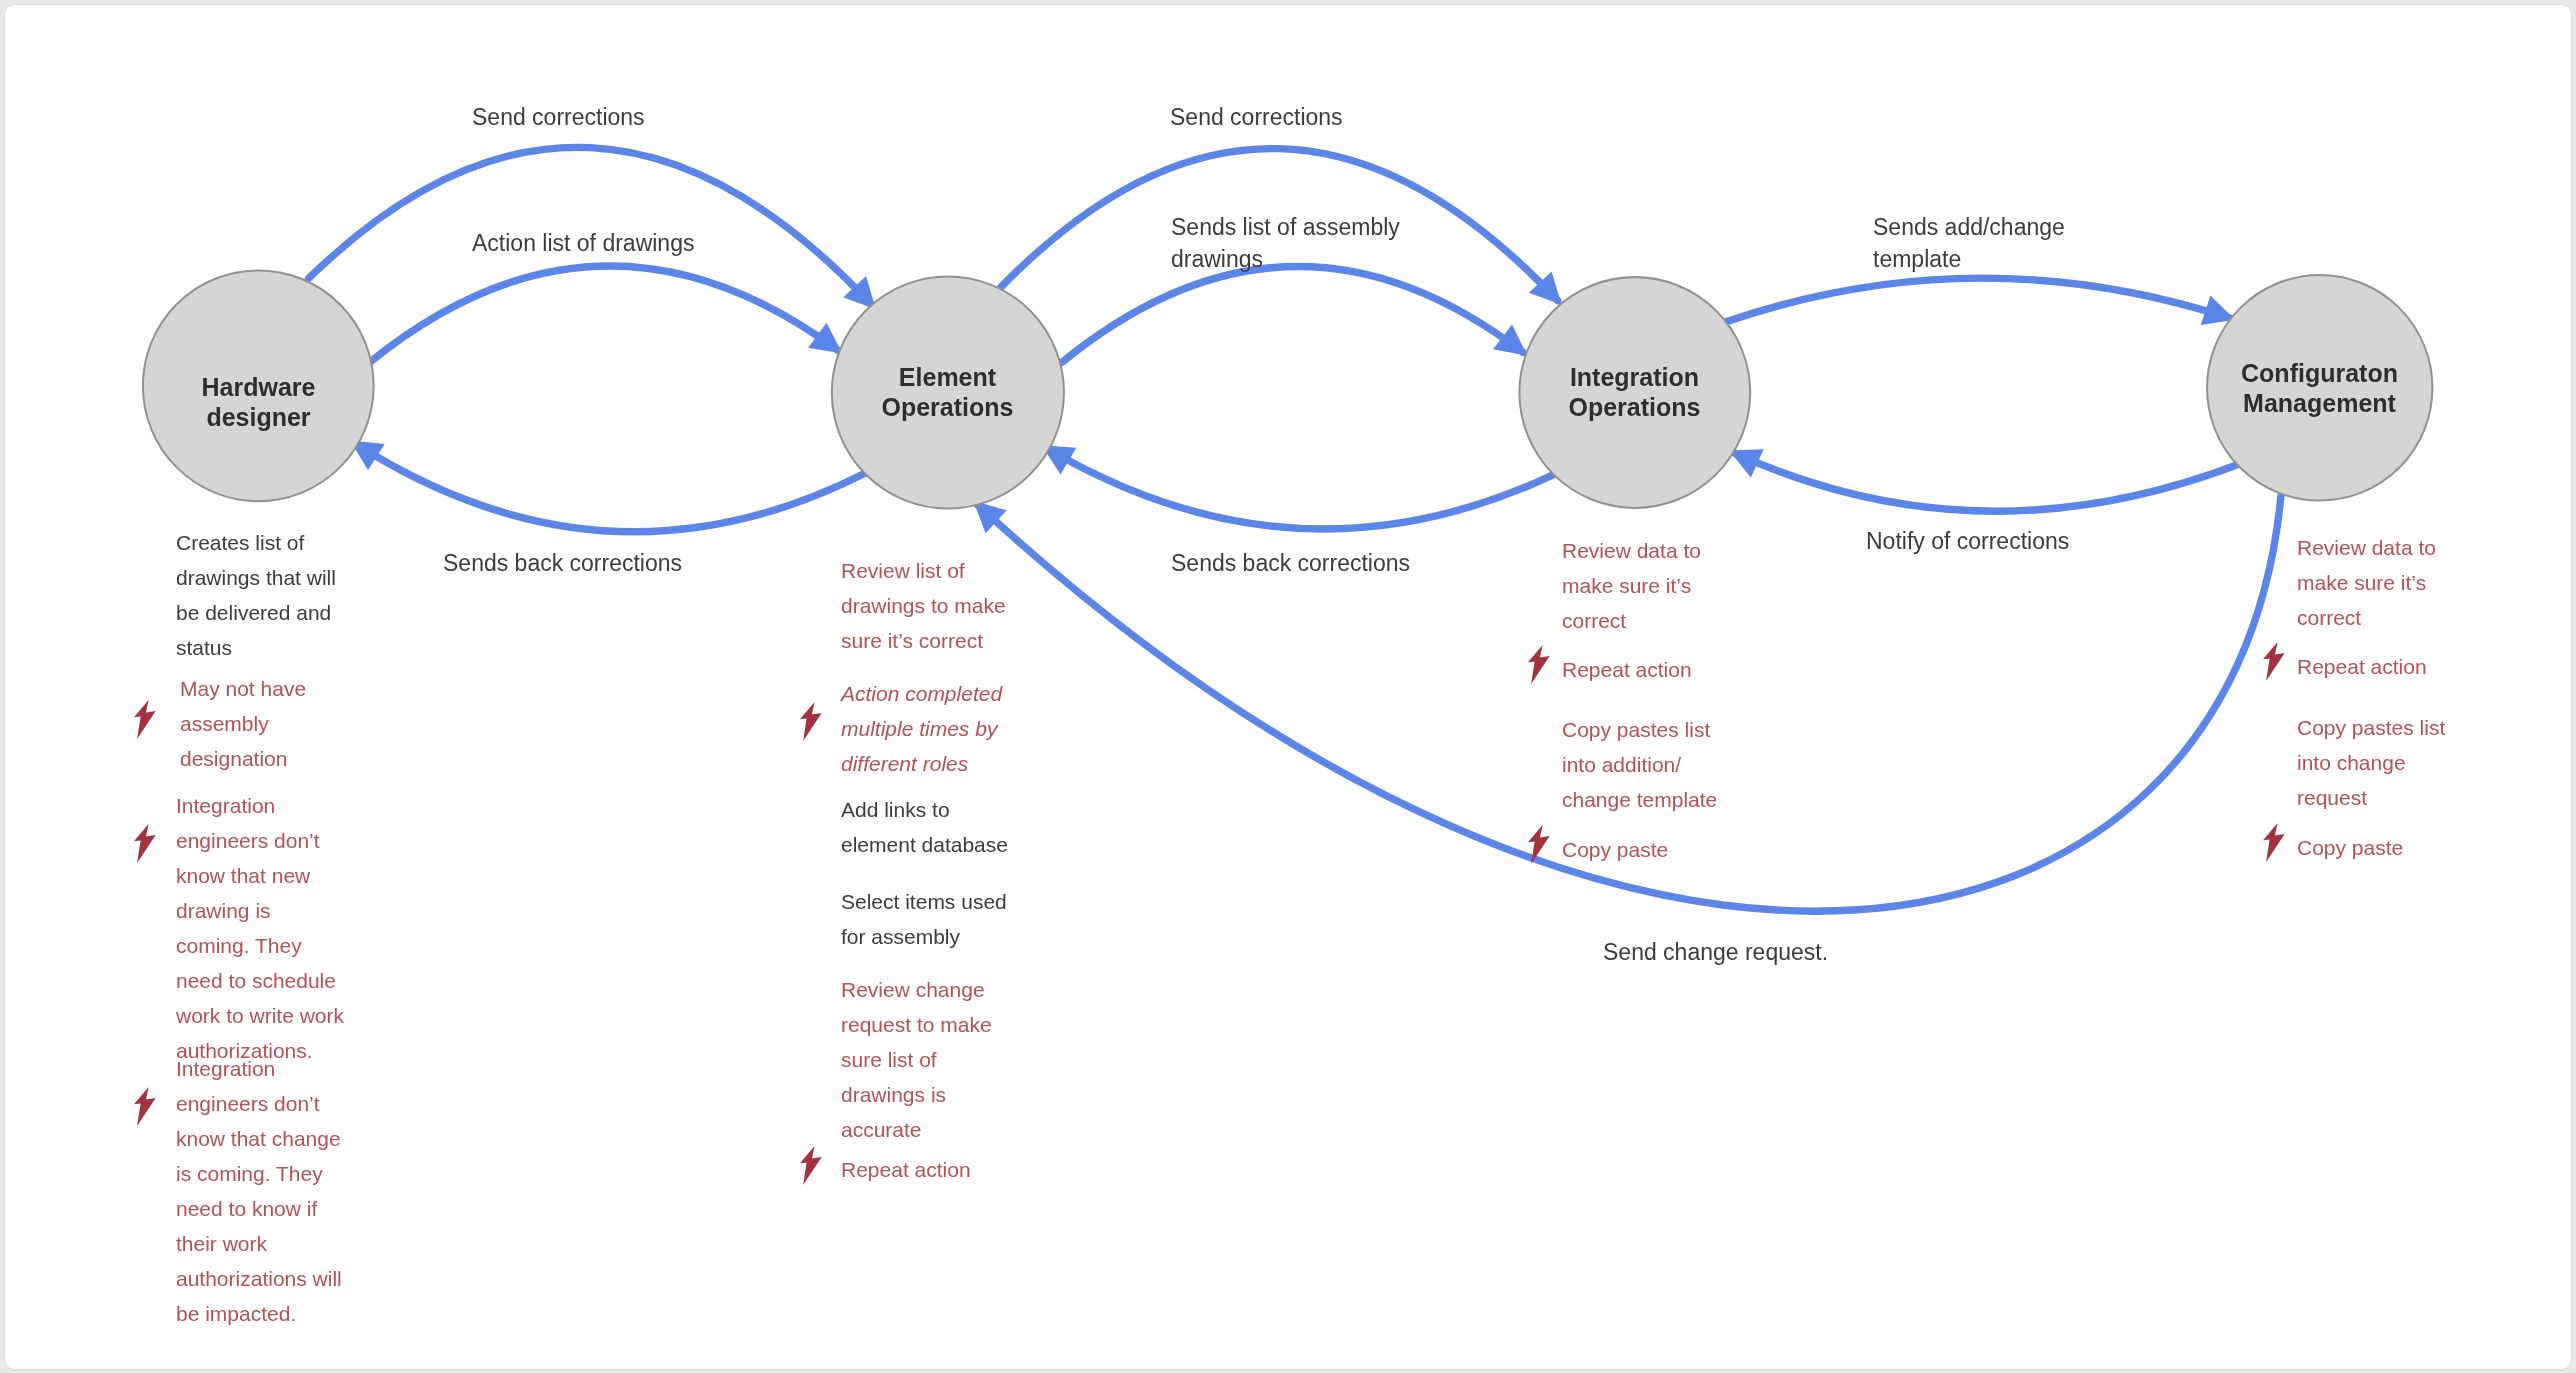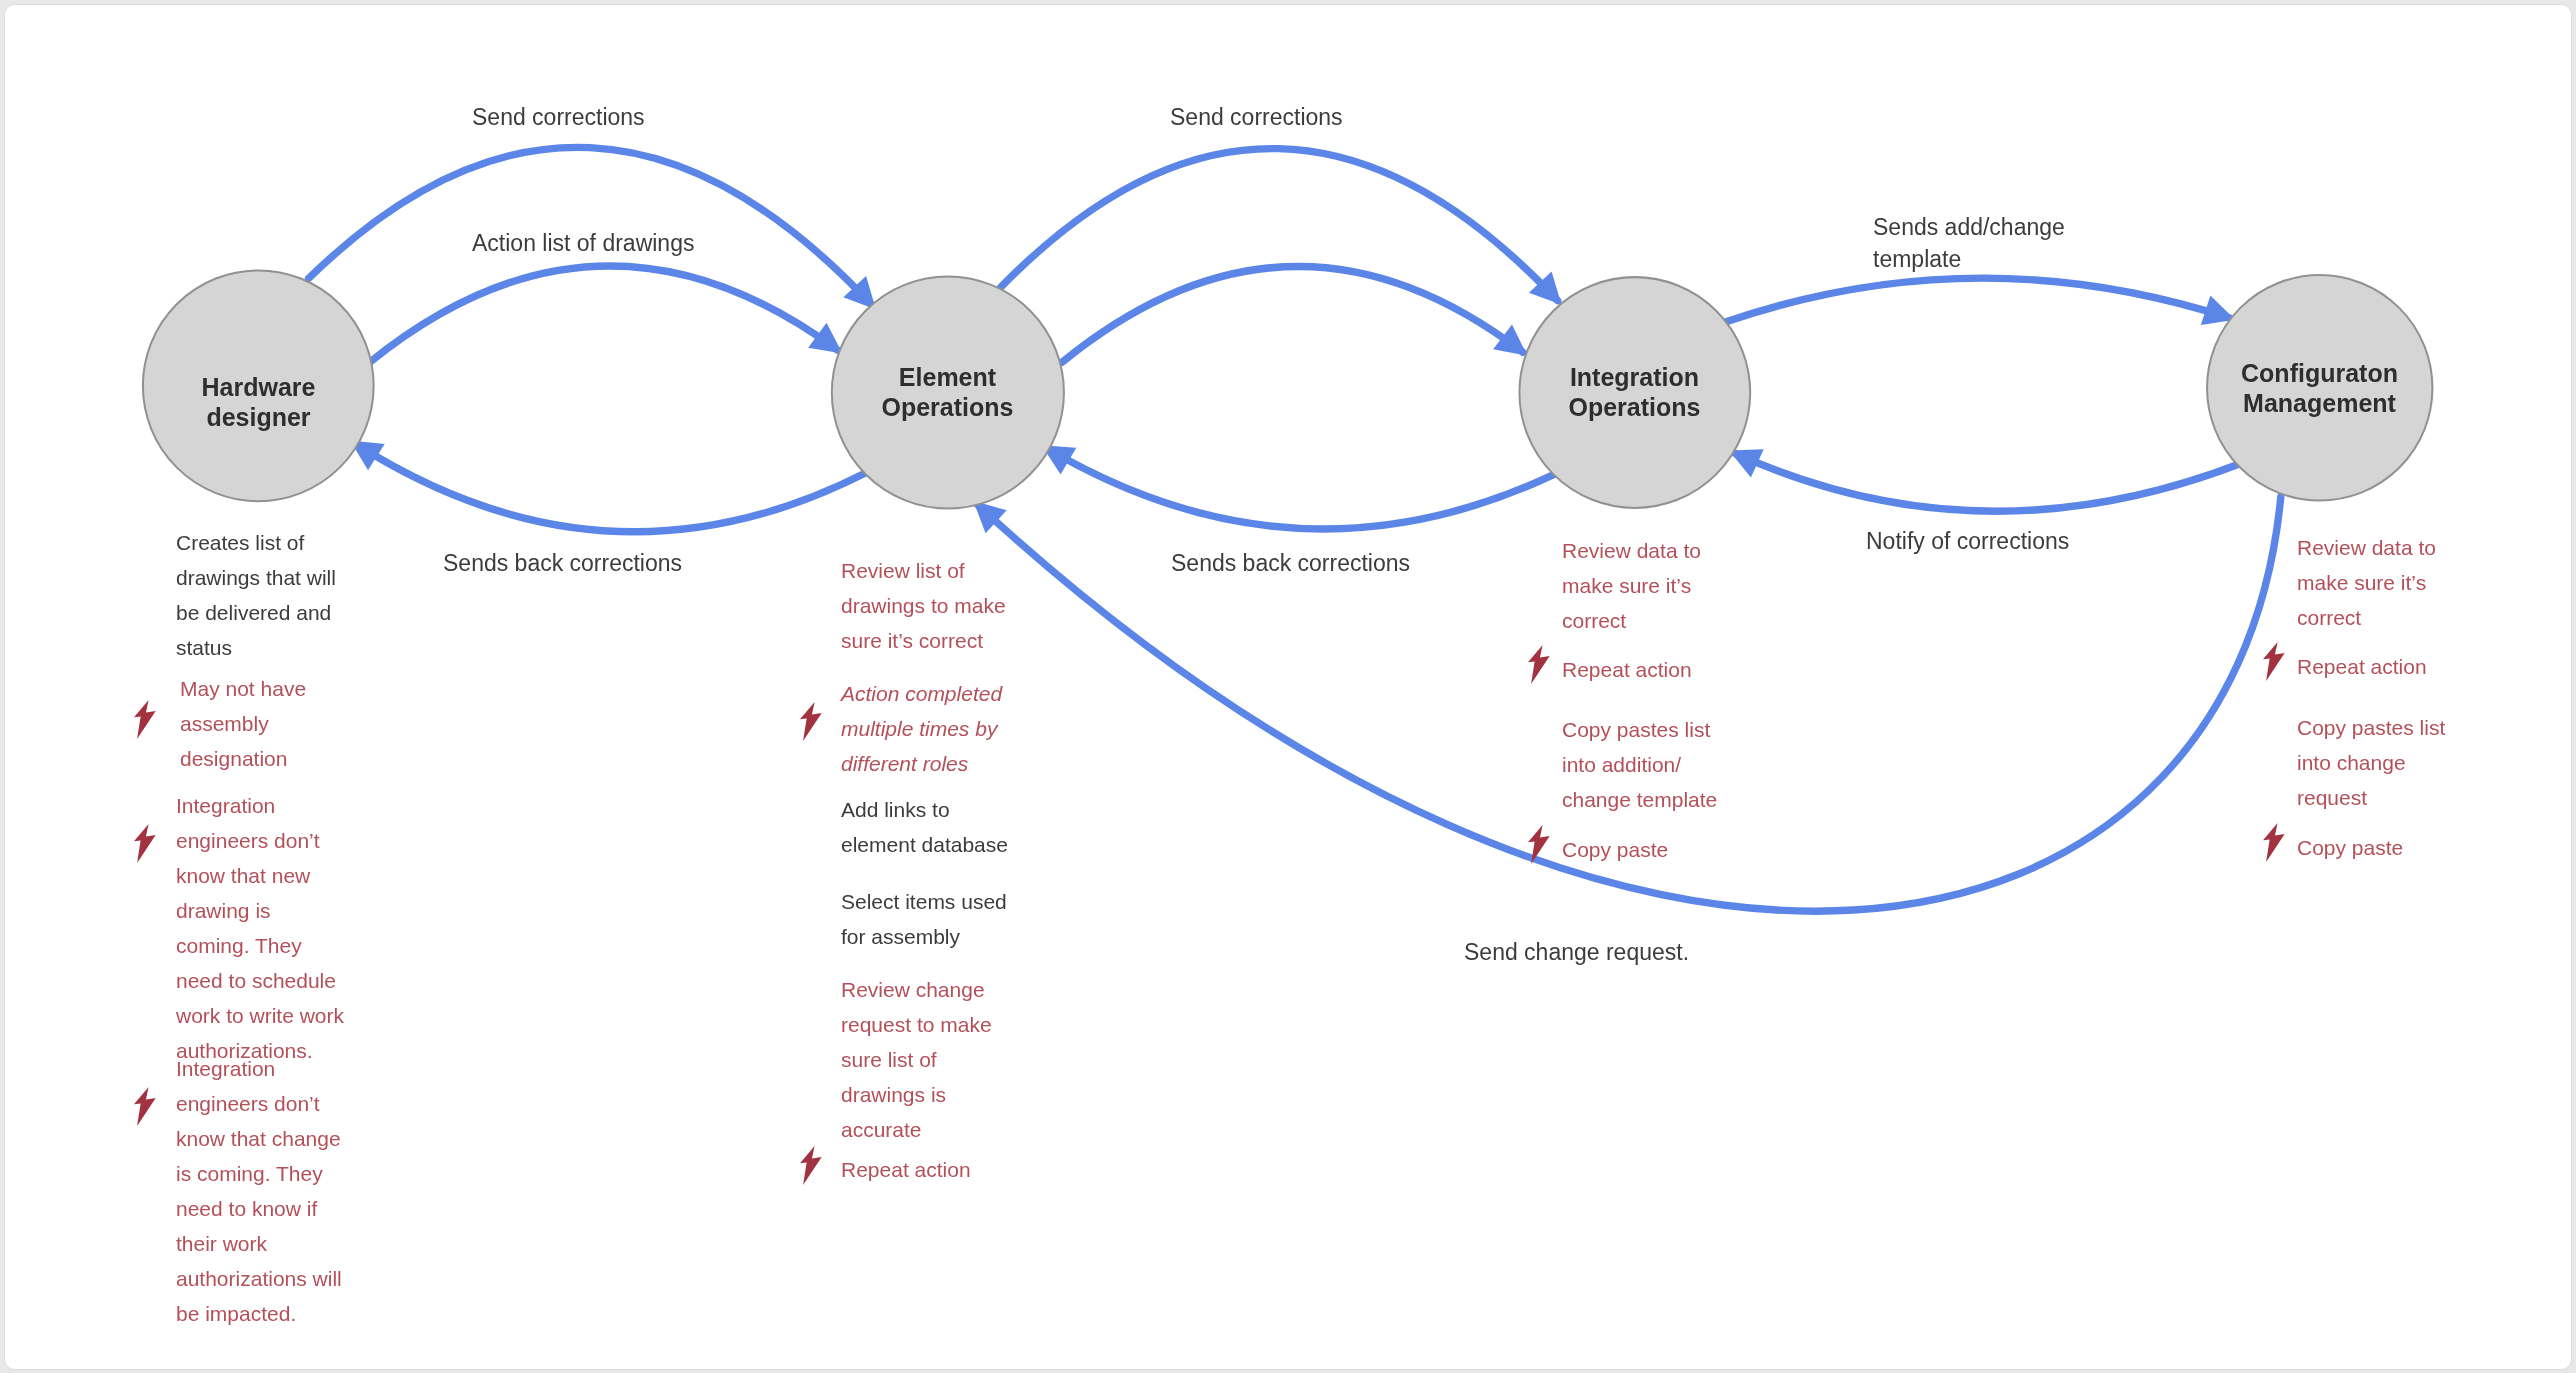--- a/index.html
+++ b/index.html
@@ -66,25 +66,27 @@
 Operations</div>
   <div class="node-label" style="left:1514px; top:362px;">Integration
 Operations</div>
   <div class="node-label" style="left:2199px; top:358px;">Configuraton
 Management</div>
 
   <div class="edge-label" style="left:472px;  top:101px;">Send corrections</div>
   <div class="edge-label" style="left:472px;  top:227px;">Action list of drawings</div>
   <div class="edge-label" style="left:443px;  top:547px;">Sends back corrections</div>
   <div class="edge-label" style="left:1170px; top:101px;">Send corrections</div>
+  <div class="edge-label" style="left:1171px; top:211px;">Sends list of assembly
+drawings</div>
   <div class="edge-label" style="left:1171px; top:547px;">Sends back corrections</div>
   <div class="edge-label" style="left:1873px; top:211px;">Sends add/change
 template</div>
   <div class="edge-label" style="left:1866px; top:525px;text-align:right;">Notify of corrections</div>
-  <div class="edge-label" style="left:1464px; top:936px;">Send change request.</div>
+  <div class="edge-label" style="left:1603px; top:936px;">Send change request.</div>
 
   <div class="note dark" style="left:176px; top:525px;">Creates list of
 drawings that will
 be delivered and
 status</div>
   <div class="note red" style="left:180px; top:671px;">May not have
 assembly
 designation</div>
   <div class="note red" style="left:176px; top:788px;">Integration
 engineers don’t

